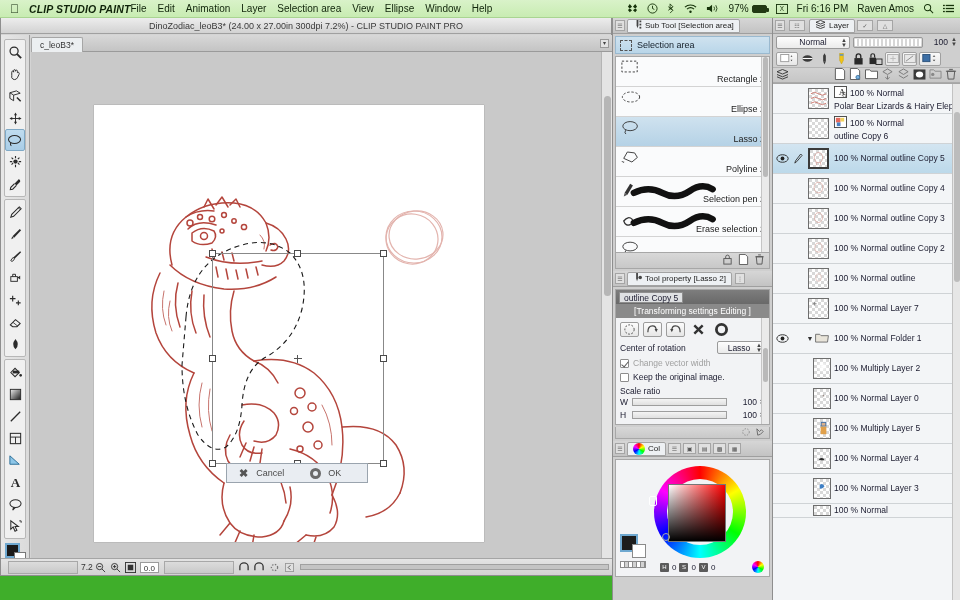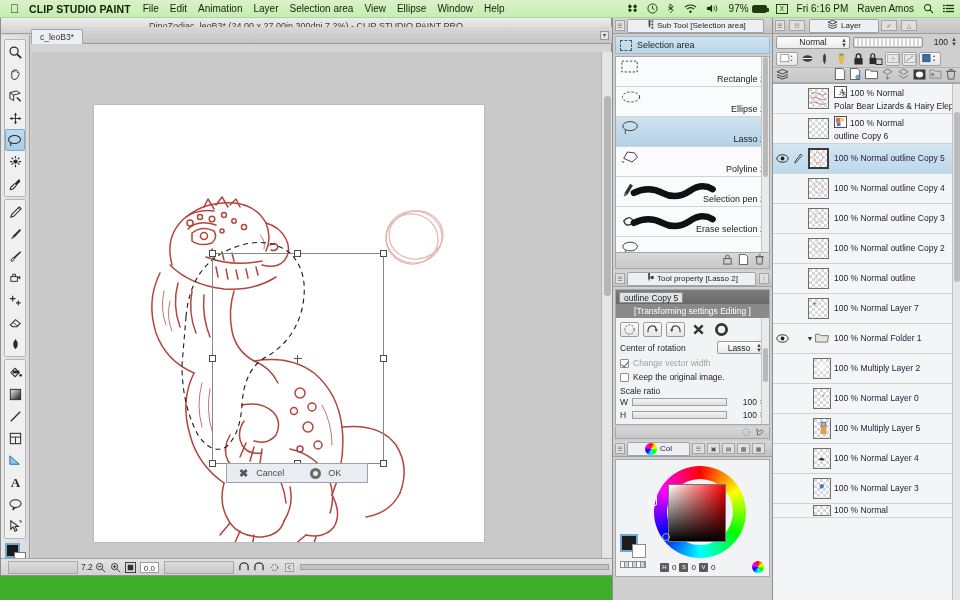--- a/index.html
+++ b/index.html
@@ -15,21 +15,21 @@
 
   
   .menubar {
     position:absolute; top:0; left:0; width:960px; height:18px;
     background:linear-gradient(#d9f2c9,#c8ecb2);
     display:flex; align-items:center; padding:0 6px;
     font-size:10px; color:#10240a;
     border-bottom:1px solid #a9d492;
   }
   .menubar .apple { font-size:12px; margin:0 10px 0 4px; line-height:1; }
-  .menubar .appname { font-weight:bold; font-size:10.5px; margin-right:12px; letter-spacing:.1px;}
+  .menubar .appname { font-weight:bold; font-size:10.5px; margin-right:0; letter-spacing:.1px;font-style:italic;}
   .menubar .mi { margin-right:11px; white-space:nowrap; }
   .menubar .spacer { flex:1; }
   .menubar .ri { margin-left:9px; display:flex; align-items:center; white-space:nowrap;}
   .batt {
     display:inline-block; width:15px; height:8px; border:1px solid #213a13;
     border-radius:2px; position:relative; margin-left:3px; background:#213a13;
   }
   .batt:after{content:"";position:absolute;right:-3px;top:2px;width:2px;height:4px;background:#213a13;border-radius:0 1px 1px 0;}
 
   
@@ -40,21 +40,21 @@
     position:absolute; top:18px; left:0; width:612px; height:558px;
     background:#d4d4d4; border:1px solid #8e8e8e; border-top:none;
   }
   .titlebar {
     height:16px; background:linear-gradient(#ededed,#d2d2d2);
     border-bottom:1px solid #a0a0a0;
     display:flex; align-items:center; justify-content:center;
     font-size:9px; color:#3a3a3a; position:relative;
   }
   .tabbar {
-    position:absolute; top:9px; left:30px; width:581px; height:17px;
+    position:absolute; top:17px; left:30px; width:581px; height:17px;
     background:linear-gradient(#d8d8d8,#c4c4c4); border-bottom:1px solid #9a9a9a;
     display:flex; align-items:center;
   }
   .tab {
     height:15px; margin-top:2px; padding:0 8px; background:#eceff1;
     border:1px solid #a6a6a6; border-bottom:none; display:flex; align-items:center;
     font-size:8.5px; color:#333; border-radius:2px 2px 0 0;
   }
   .tabarrow{position:absolute;right:3px;top:4px;width:9px;height:9px;background:#e3e3e3;border:1px solid #999;font-size:6px;line-height:7px;text-align:center;color:#444;}
 
@@ -124,21 +124,21 @@
   .curvebox{width:70px;height:13px;background:linear-gradient(#dcdcdc,#c9c9c9);border:1px solid #a8a8a8;margin:0 3px;}
   .slider{flex:1;height:6px;background:#c4c4c4;border:1px solid #a0a0a0;margin:0 3px;}
 
   
   .palcol { position:absolute; top:18px; left:612px; width:160px; height:582px; background:#cfcfcf; border-left:1px solid #8e8e8e;}
   .paltabs {
     height:16px; background:linear-gradient(#d6d6d6,#c3c3c3); display:flex; align-items:center;
     border-bottom:1px solid #9f9f9f; padding-left:2px;
   }
   .ptab {
-    height:14px; display:flex; align-items:center; padding:0 17px; font-size:8px;
+    height:14px; display:flex; align-items:center; padding:0 5px; font-size:8px;
     background:#edf0f3; border:1px solid #a3a3a3; border-radius:2px 2px 0 0; color:#222;
   }
   .pthandle{width:10px;height:11px;background:#e0e0e0;border:1px solid #a5a5a5;margin-right:2px;font-size:6px;text-align:center;line-height:10px;color:#555;}
 
   .seltop {
     height:18px; background:linear-gradient(#cfe2ef,#b9d6e9); border:1px solid #9ab9cf;
     margin:2px; display:flex; align-items:center; padding-left:4px; font-size:9px; color:#16202a;
   }
   .dashicon{width:12px;height:11px;border:1px dashed #555;margin-right:5px;}
 

